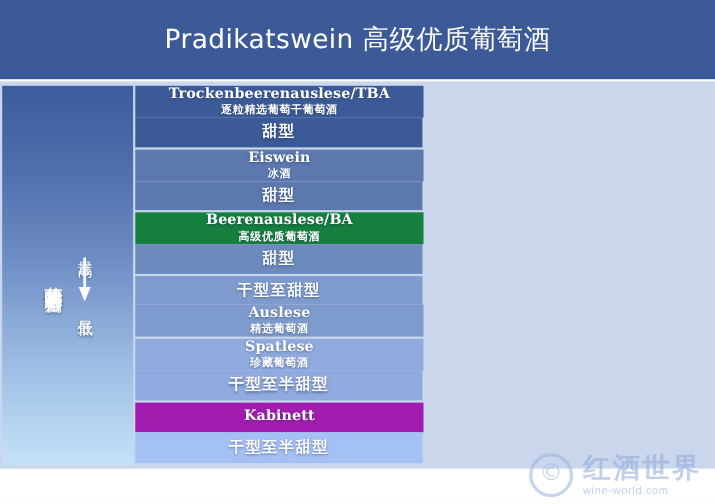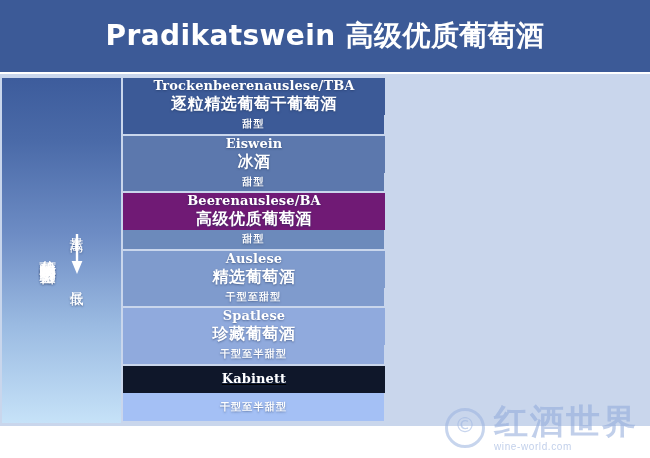--- a/index.html
+++ b/index.html
@@ -28,22 +28,22 @@
     top: 0;
     width: 650px;
     height: 72px;
     background: #3c5a97;
     display: flex;
     align-items: center;
     justify-content: center;
   }
   #title-text {
     color: #ffffff;
-    font-size: 28px;
-    font-weight: 700;
+    font-size: 24px;
+    font-weight: 400;
     letter-spacing: 0.4px;
     font-family: "DejaVu Sans", "Liberation Sans", sans-serif;
     white-space: nowrap;
   }
 
   
   #table-wrap {
     position: absolute;
     left: 0;
     top: 74px;
@@ -149,30 +149,30 @@
     font-weight: bold;
     font-size: 13px;
     line-height: 1.25;
     text-shadow: 0 1px 2px rgba(30,50,90,0.5);
     letter-spacing: 0.1px;
   }
   .name-zh {
     color: #ffffff;
     font-family: "DejaVu Sans", "Liberation Sans", sans-serif;
     font-weight: bold;
-    font-size: 16px;
+    font-size: 10px;
     line-height: 1.3;
     letter-spacing: 0.6px;
     text-shadow: 0 1px 2px rgba(30,50,90,0.5);
   }
   .style-zh {
     color: #ffffff;
     font-family: Liberation Sans, sans-serif;
     font-weight: bold;
-    font-size: 10px;
+    font-size: 14px;
     letter-spacing: 1.2px;
     text-shadow: 0 1px 2px rgba(30,50,90,0.5);
   }
 
   
   #watermark {
     position: absolute;
     right: 12px;
     bottom: 6px;
     display: flex;
@@ -193,21 +193,21 @@
     font-family: "DejaVu Sans", "Liberation Sans", sans-serif;
     margin-right: 9px;
   }
   #wm-texts {
     display: flex;
     flex-direction: column;
     align-items: flex-start;
   }
   #wm-cn {
     color: #8fa9da;
-    font-size: 34px;
+    font-size: 25px;
     font-weight: bold;
     letter-spacing: 2px;
     line-height: 1;
     font-family: "DejaVu Sans", "Liberation Sans", sans-serif;
   }
   #wm-en {
     color: #8fa9da;
     font-size: 10px;
     letter-spacing: 0.6px;
     margin-top: 3px;
@@ -252,48 +252,48 @@
         <div class="row" style="top: 57.5px;">
           <div class="cell cell-name" style="background: rgb(92, 120, 173);">
             <div class="name-de">Eiswein</div>
             <div class="name-zh">冰酒</div>
           </div>
           <div class="cell cell-style" style="background: rgb(92, 120, 173);">
             <div class="style-zh">甜型</div>
           </div>
         </div>
         <div class="row" style="top: 115px;">
-          <div class="cell cell-name" style="background: #701a75;">
+          <div class="cell cell-name" style="background: #15803d;">
             <div class="name-de">Beerenauslese/BA</div>
             <div class="name-zh">高级优质葡萄酒</div>
           </div>
           <div class="cell cell-style" style="background: rgb(108, 138, 187);">
             <div class="style-zh">甜型</div>
           </div>
         </div>
         <div class="row" style="top: 172.5px;">
+          <div class="cell cell-style" style="background: rgb(127, 155, 205);">
+            <div class="style-zh">干型至甜型</div>
+          </div>
           <div class="cell cell-name" style="background: rgb(127, 155, 205);">
             <div class="name-de">Auslese</div>
             <div class="name-zh">精选葡萄酒</div>
-          </div>
-          <div class="cell cell-style" style="background: rgb(127, 155, 205);">
-            <div class="style-zh">干型至甜型</div>
           </div>
         </div>
         <div class="row" style="top: 230px; border-radius: 17px;">
           <div class="cell cell-name" style="background: rgb(144, 170, 221);">
             <div class="name-de">Spatlese</div>
             <div class="name-zh">珍藏葡萄酒</div>
           </div>
           <div class="cell cell-style" style="background: rgb(144, 170, 221);">
             <div class="style-zh">干型至半甜型</div>
           </div>
         </div>
         <div class="row" style="top: 287.5px;">
-          <div class="cell cell-name" style="background: #0f172a; text-decoration: underline;">
+          <div class="cell cell-name" style="background: #a21caf;">
             <div class="name-de">Kabinett</div>
           </div>
           <div class="cell cell-style" style="background: rgb(164, 192, 245);">
             <div class="style-zh">干型至半甜型</div>
           </div>
         </div>
       </div>
 
   </div>
 

